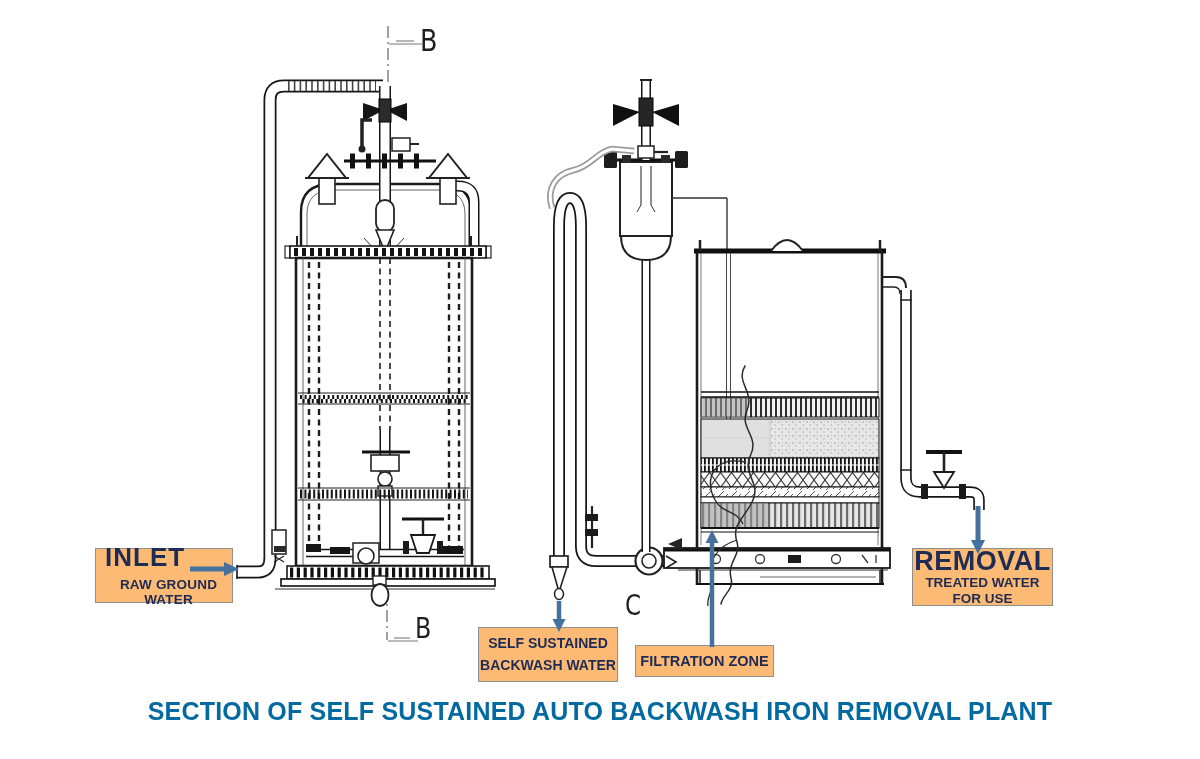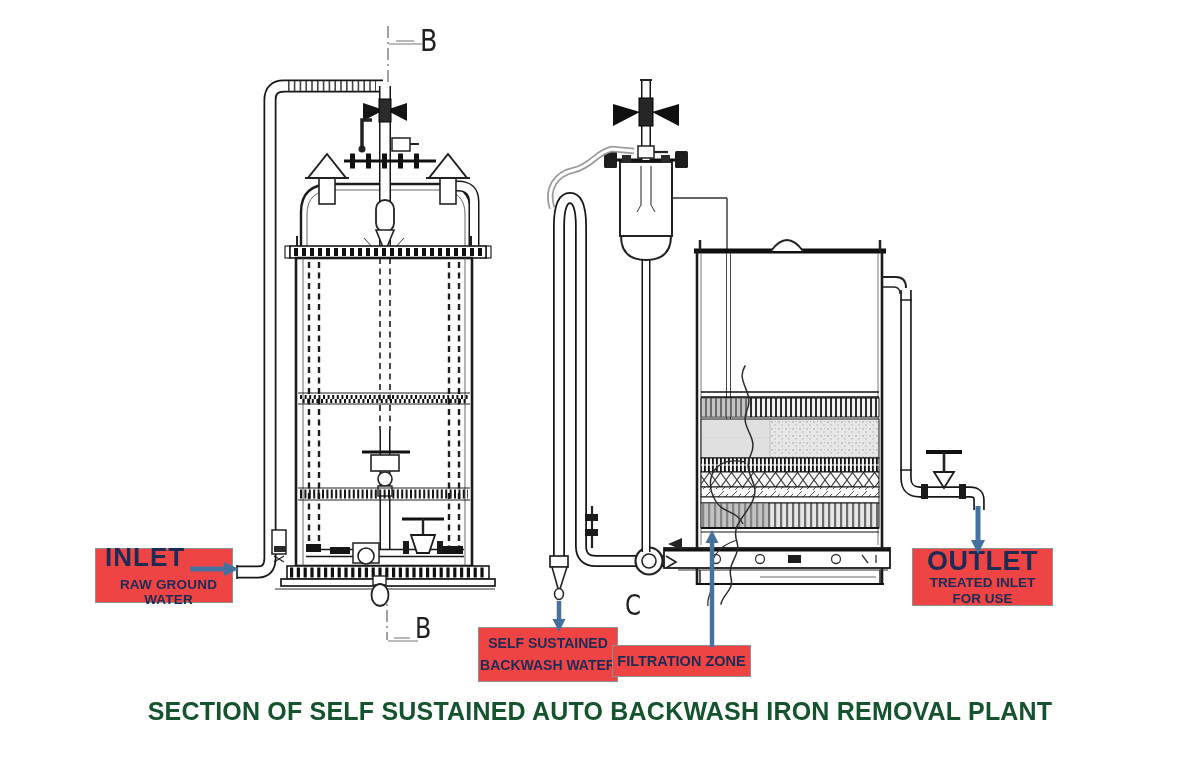--- a/index.html
+++ b/index.html
@@ -2,59 +2,59 @@
 <html><head>
 <meta charset="utf-8">
 <style>
   html,body{margin:0;padding:0;}
   #canvas{
     position:relative;width:1200px;height:759px;background:#ffffff;overflow:hidden;
     font-family:"Liberation Sans",sans-serif;
   }
   .drawing-svg{position:absolute;left:0;top:0;z-index:3;pointer-events:none;}
   .label-box{
-    position:absolute;z-index:2;background:#ef4444;border:1px solid #8f8f8f;
+    position:absolute;z-index:2;background:#fdba74;border:1px solid #8f8f8f;
     color:#1d2b55;font-weight:bold;text-align:center;box-sizing:border-box;
     display:flex;flex-direction:column;justify-content:center;
   }
   #inlet-box{left:95px;top:548px;width:138px;height:55px;align-items:flex-start;padding-left:9px;}
   #inlet-box .big{font-size:26px;letter-spacing:1px;line-height:1.0;}
   #inlet-box .small{font-size:13.5px;letter-spacing:.2px;margin-top:7px;}
   #outlet-box{left:912px;top:548px;width:141px;height:58px;align-items:center;}
   #outlet-box .big{font-size:27px;letter-spacing:.5px;line-height:1.0;}
   #outlet-box .small{font-size:13.5px;line-height:1.18;}
   #backwash-box{left:478px;top:627px;width:140px;height:55px;align-items:center;}
   #backwash-box .small{font-size:14px;line-height:1.55;}
-  #filtration-box{left:612px;top:645px;width:139px;height:32px;align-items:center;}
+  #filtration-box{left:635px;top:645px;width:139px;height:32px;align-items:center;}
   #filtration-box .small{font-size:14.5px;}
   .marker{
     position:absolute;z-index:2;color:#1f1f1f;font-family:"DejaVu Sans",sans-serif;
     font-weight:normal;transform:scaleX(.82);transform-origin:left top;
   }
   #marker-b-top{left:420px;top:22px;font-size:31px;}
   #marker-b-bottom{left:415px;top:611px;font-size:29px;}
   #marker-c{left:625px;top:589px;font-size:28px;}
   #drawing-title{
     position:absolute;z-index:2;left:0;top:697px;width:100%;text-align:center;
-    font-size:25px;font-weight:bold;letter-spacing:.2px;color:#14532d;
+    font-size:25px;font-weight:bold;letter-spacing:.2px;color:#0369a1;
   }
 </style>
 </head>
 <body>
 
 <div id="canvas">
 
   <div class="label-box" id="inlet-box">
     <span class="big">INLET</span>
     <span class="small">RAW GROUND WATER</span>
   </div>
 
   <div class="label-box" id="outlet-box">
-    <span class="big">OUTLET</span>
-    <span class="small">TREATED INLET</span>
+    <span class="big">REMOVAL</span>
+    <span class="small">TREATED WATER</span>
     <span class="small">FOR USE</span>
   </div>
 
   <div class="label-box" id="backwash-box">
     <span class="small">SELF SUSTAINED</span>
     <span class="small">BACKWASH WATER</span>
   </div>
 
   <div class="label-box" id="filtration-box">
     <span class="small">FILTRATION ZONE</span>

